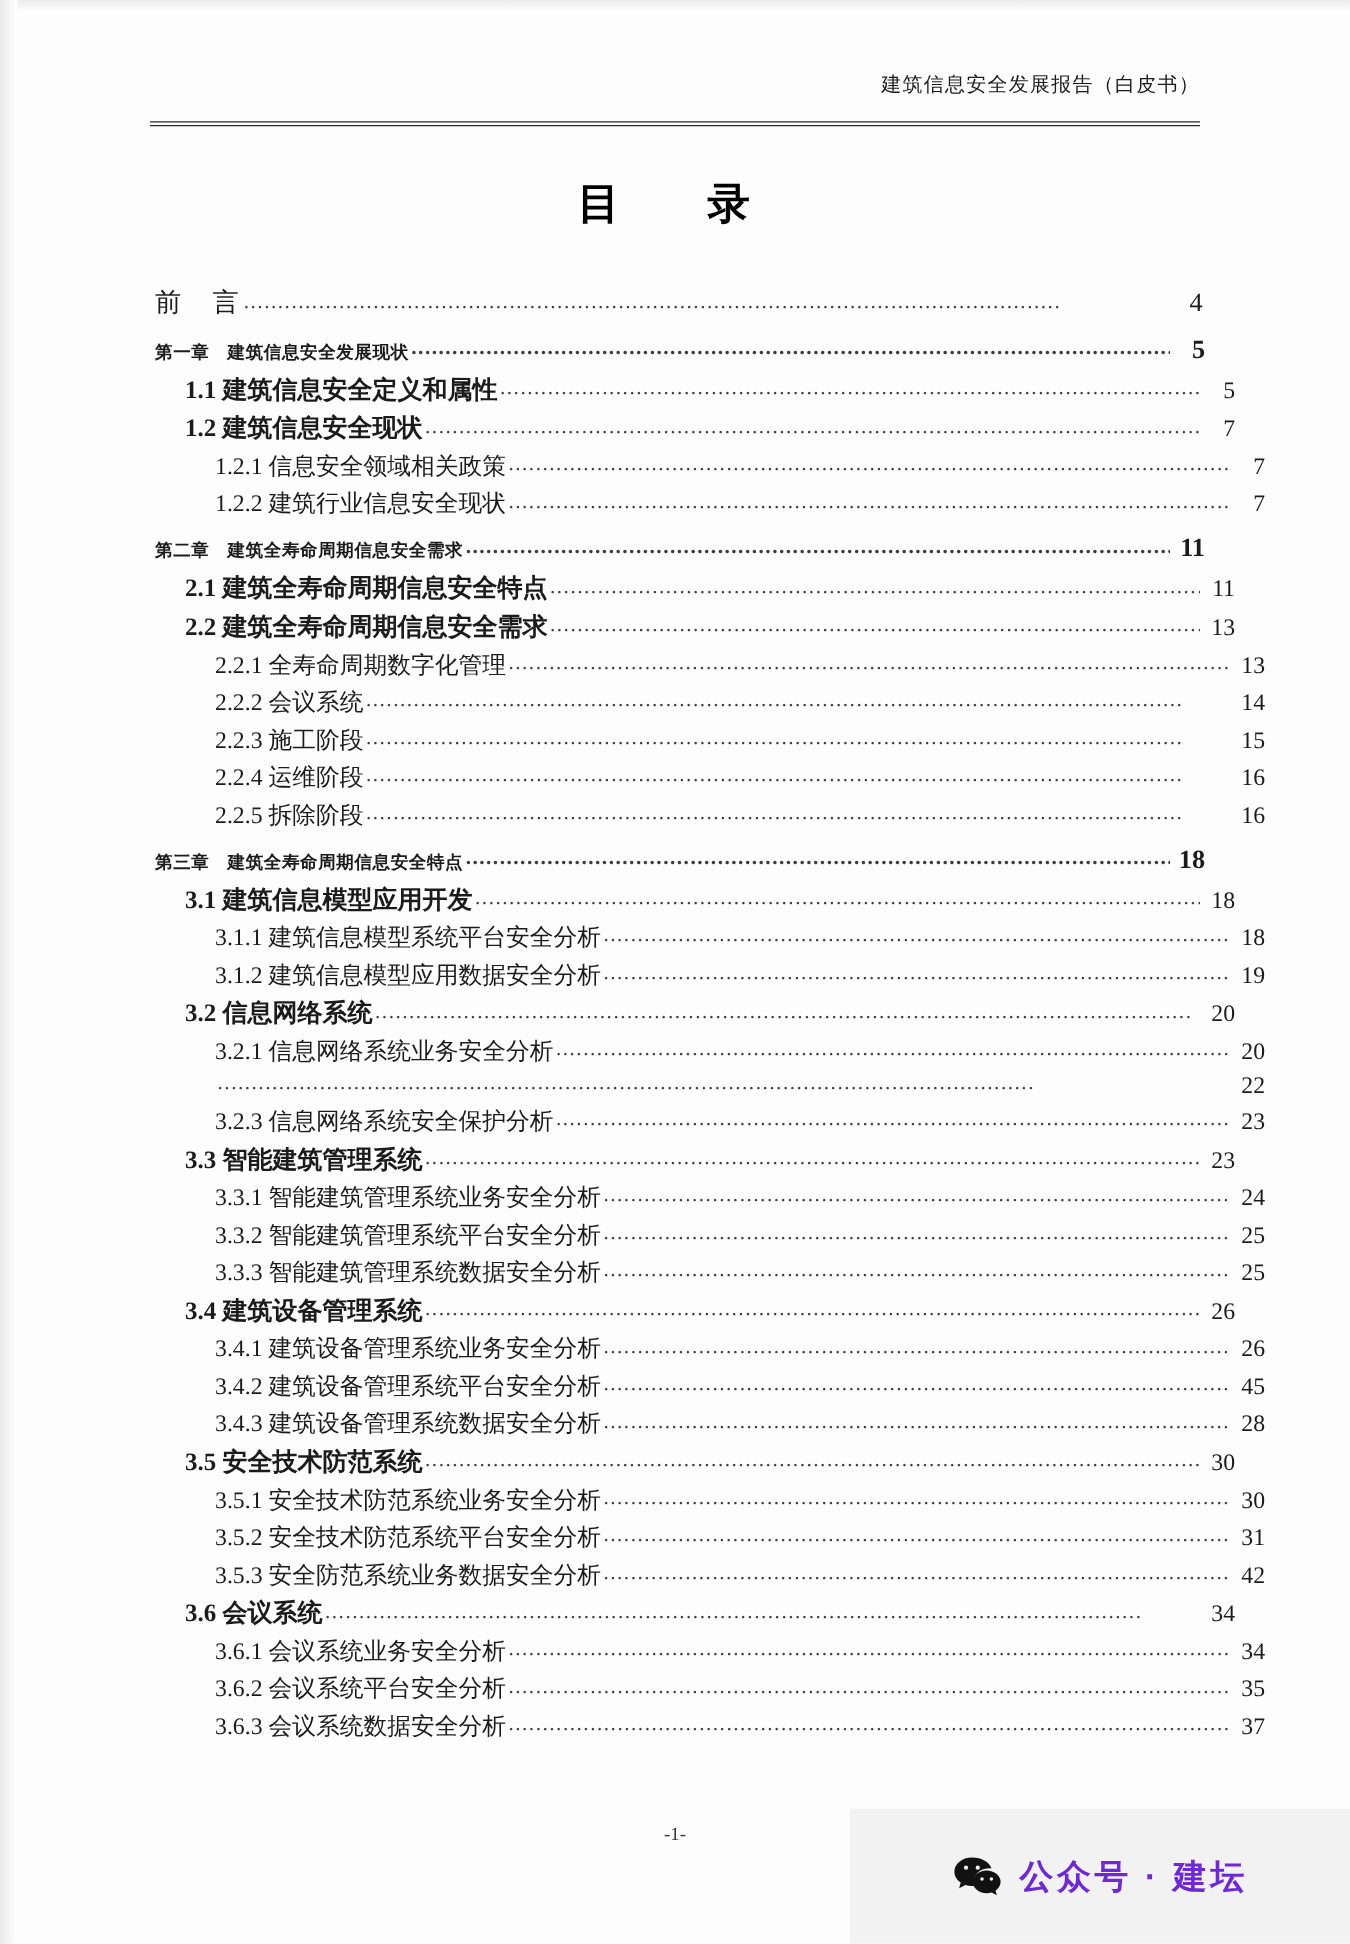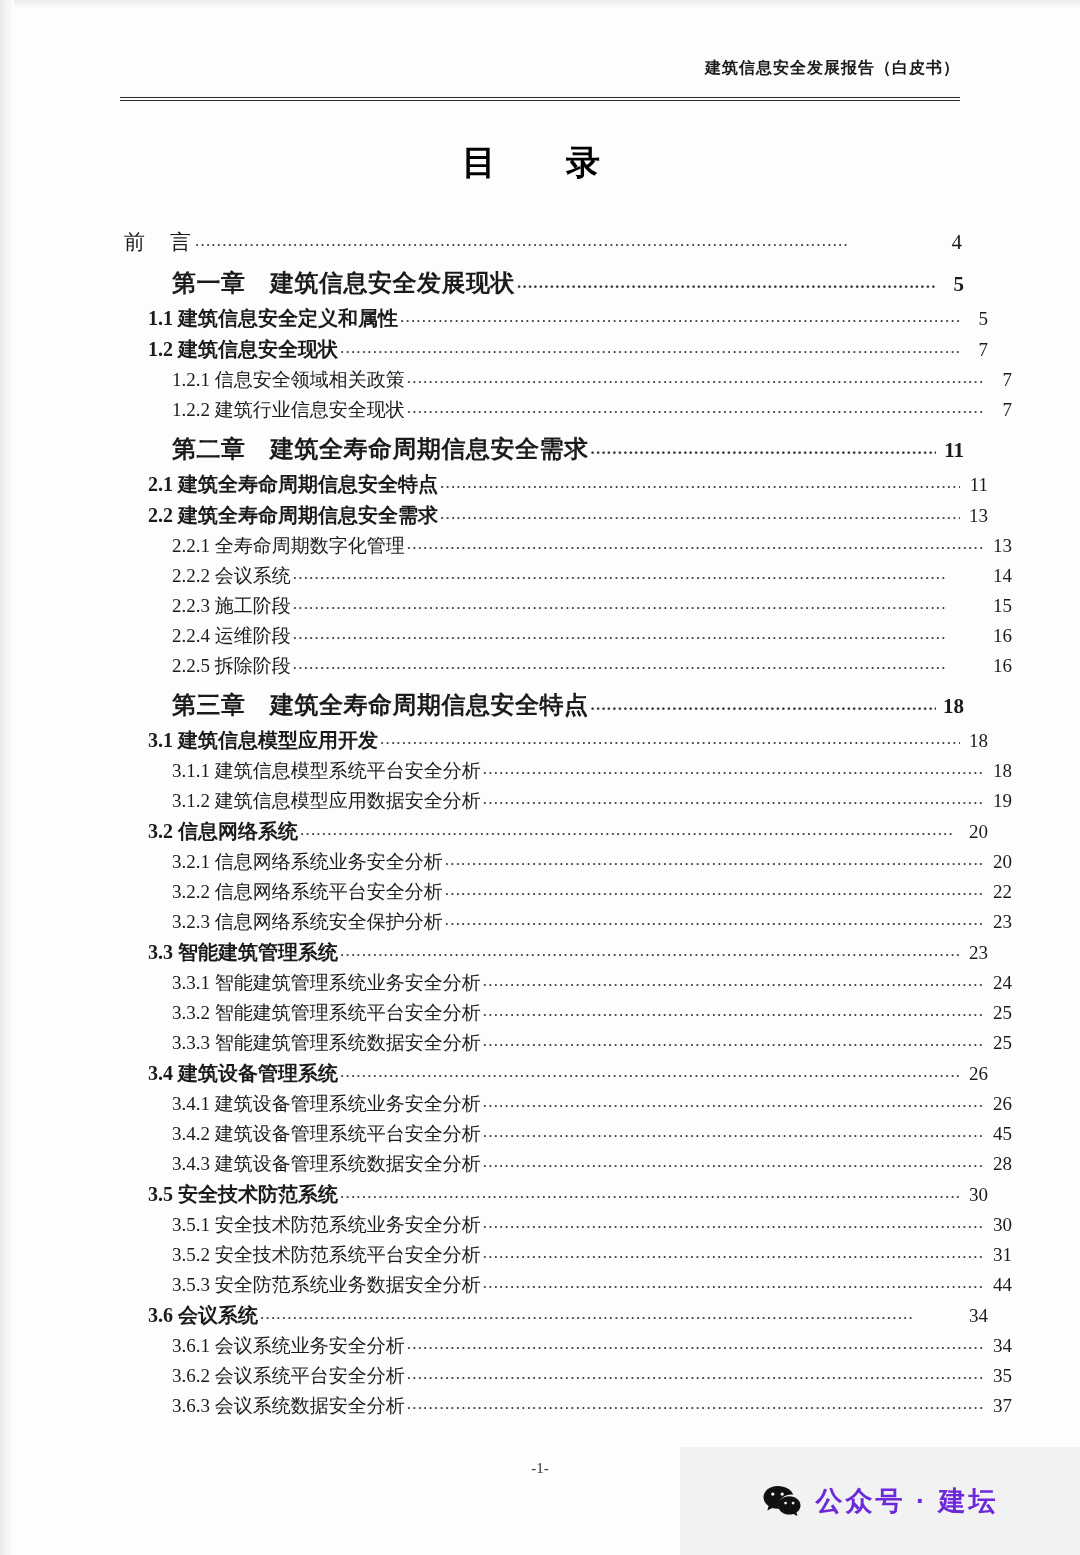--- a/index.html
+++ b/index.html
@@ -25,21 +25,20 @@
   .header {
     position: absolute;
     top: 58px;
     left: 120px;
     right: 120px;
     text-align: right;
     font-size: 16px;
     letter-spacing: 1px;
     color: #1a1a1a;
     padding-bottom: 10px;
-    font-weight: bold;
   }
   .header-rule {
     position: absolute;
     top: 97px;
     left: 120px;
     right: 120px;
     border-bottom: 1.5px solid #2b2b2b;
   }
   .header-rule:after {
     content: "";
@@ -98,21 +97,21 @@
     text-align: right;
     min-width: 26px;
   }
 
   
   .lvl-front .toc-label,
   .lvl-front .toc-page { font-size: 21px; letter-spacing: 2px; }
   .lvl-front { margin-bottom: 11px; padding-left: 4px; }
 
   .lvl-1 { margin-bottom: 6px; padding-left: 4px; }
-  .lvl-1 .toc-label { font-weight: bold; font-size: 24px; letter-spacing: 0.5px; margin-left: 48px; }
+  .lvl-1 .toc-label { font-weight: bold; font-size: 14px; letter-spacing: 0.5px; }
   .lvl-1 .toc-page  { font-weight: bold; font-size: 21px; }
   .lvl-1 .toc-dots  { font-weight: bold; }
 
   .lvl-2 { margin-bottom: 4px; padding-left: 28px; }
   .lvl-2 .toc-label { font-weight: bold; font-size: 20px; }
   .lvl-2 .toc-page  { font-size: 19px; }
 
   .lvl-3 { margin-bottom: 4px; padding-left: 52px; }
   .lvl-3 .toc-label { font-size: 19px; }
   .lvl-3 .toc-page  { font-size: 19px; }
@@ -275,21 +274,20 @@
         <span class="toc-label">3.2 信息网络系统</span>
         <span class="toc-dots">........................................................................................................................</span>
         <span class="toc-page">20</span>
       </div>
       <div class="toc-row lvl-3">
         <span class="toc-label">3.2.1 信息网络系统业务安全分析</span>
         <span class="toc-dots">........................................................................................................................</span>
         <span class="toc-page">20</span>
       </div>
       <div class="toc-row lvl-3">
-        <span class="toc-label">3.2.2 信息网络系统平台安全分析</span>
         <span class="toc-dots">........................................................................................................................</span>
         <span class="toc-page">22</span>
       </div>
       <div class="toc-row lvl-3">
         <span class="toc-label">3.2.3 信息网络系统安全保护分析</span>
         <span class="toc-dots">........................................................................................................................</span>
         <span class="toc-page">23</span>
       </div>
       <div class="toc-row lvl-2">
         <span class="toc-label">3.3 智能建筑管理系统</span>
@@ -342,21 +340,21 @@
         <span class="toc-page">30</span>
       </div>
       <div class="toc-row lvl-3">
         <span class="toc-label">3.5.2 安全技术防范系统平台安全分析</span>
         <span class="toc-dots">........................................................................................................................</span>
         <span class="toc-page">31</span>
       </div>
       <div class="toc-row lvl-3">
         <span class="toc-label">3.5.3 安全防范系统业务数据安全分析</span>
         <span class="toc-dots">........................................................................................................................</span>
-        <span class="toc-page">44</span>
+        <span class="toc-page">42</span>
       </div>
       <div class="toc-row lvl-2">
         <span class="toc-label">3.6 会议系统</span>
         <span class="toc-dots">........................................................................................................................</span>
         <span class="toc-page">34</span>
       </div>
       <div class="toc-row lvl-3">
         <span class="toc-label">3.6.1 会议系统业务安全分析</span>
         <span class="toc-dots">........................................................................................................................</span>
         <span class="toc-page">34</span>

